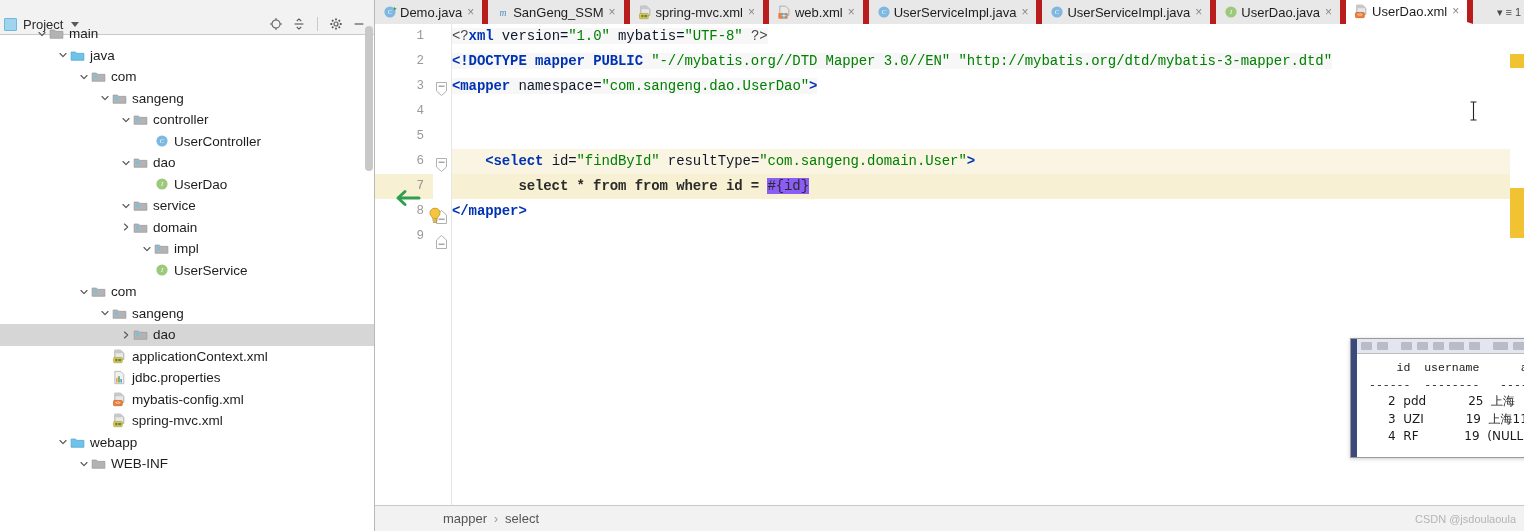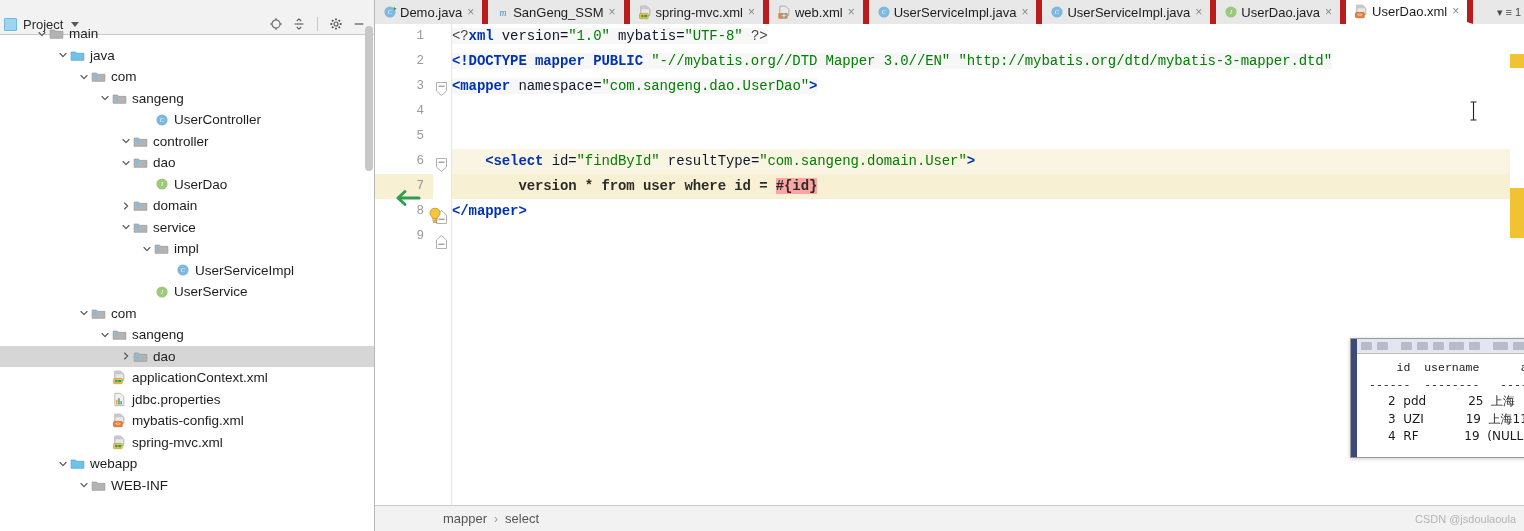--- a/index.html
+++ b/index.html
@@ -77,21 +77,21 @@
     font-family:"Liberation Mono", monospace;font-size:14px;letter-spacing:-0.1px;
   }
   .hl-line{background:#faf5e3;}
   .hl-caret{background:#f7f0d2;}
   .kw{color:#0033b3;font-weight:bold;}
   .tagname{color:#0033b3;font-weight:bold;}
   .attr{color:#0f172a;}
   .str{color:#008000;}
   .punct{color:#4a4a4a;}
   .sqlkw{color:#2b2b2b;font-weight:bold;}
-  .sel-token{background:#fca5a5;font-weight:bold;}
+  .sel-token{background:#8b5cf6;}
   .xmlchunk{background:#f7f7f7;}
 
   
   .gm-arrow{position:absolute;left:20px;top:163px;}
   .bulb{position:absolute;left:52px;top:183px;width:16px;height:18px;}
 
   
   .foldmark{position:absolute;left:2px;width:13px;height:13px;}
 
   
@@ -229,20 +229,35 @@
           </span>
           <span class="tnode-icon">
             <svg width="15" height="15" viewBox="0 0 16 16">
               <path d="M1.2 4.3h4.6l1.3 1.4h7.7v7.4H1.2z" fill="#b3b3b3" stroke="#9b9b9b" stroke-width=".8"></path>
               <rect x="3.2" y="6.6" width="3.2" height="3.2" fill="#6fc2e8"></rect>
             </svg>
           </span>
           <span class="tlabel">sangeng</span>
         </div>
         <div class="tree-row">
+          <span class="spacer" style="width: 119px;"></span>
+          <span class="twisty">
+            <svg width="10" height="10" viewBox="0 0 12 12">
+              <path d="M2.4 4.2 L6 8 L9.6 4.2" fill="none" stroke="#5a5a5a" stroke-width="1.4" stroke-linecap="round" stroke-linejoin="round"></path>
+            </svg>
+          </span>
+          <span class="tnode-icon">
+            <svg width="15" height="15" viewBox="0 0 16 16">
+              <path d="M1.2 4.3h4.6l1.3 1.4h7.7v7.4H1.2z" fill="#b3b3b3" stroke="#9b9b9b" stroke-width=".8"></path>
+              <rect x="3.2" y="6.6" width="3.2" height="3.2" fill="#6fc2e8"></rect>
+            </svg>
+          </span>
+          <span class="tlabel">controller</span>
+        </div>
+        <div class="tree-row">
           <span class="spacer" style="width: 140px;"></span>
           <span class="twisty"></span>
           <span class="tnode-icon">
             <svg width="14" height="14" viewBox="0 0 16 16">
               <circle cx="8" cy="8" r="6.4" fill="#7eb8e0"></circle>
               <text x="8" y="10.8" font-size="7.6" fill="#ffffff" text-anchor="middle" font-family="serif" font-style="italic">C</text>
             </svg>
           </span>
           <span class="tlabel">UserController</span>
         </div>
@@ -252,103 +267,77 @@
             <svg width="10" height="10" viewBox="0 0 12 12">
               <path d="M2.4 4.2 L6 8 L9.6 4.2" fill="none" stroke="#5a5a5a" stroke-width="1.4" stroke-linecap="round" stroke-linejoin="round"></path>
             </svg>
           </span>
           <span class="tnode-icon">
             <svg width="15" height="15" viewBox="0 0 16 16">
               <path d="M1.2 4.3h4.6l1.3 1.4h7.7v7.4H1.2z" fill="#b3b3b3" stroke="#9b9b9b" stroke-width=".8"></path>
               <rect x="3.2" y="6.6" width="3.2" height="3.2" fill="#6fc2e8"></rect>
             </svg>
           </span>
-          <span class="tlabel">controller</span>
-        </div>
-        <div class="tree-row">
-          <span class="spacer" style="width: 119px;"></span>
-          <span class="twisty">
-            <svg width="10" height="10" viewBox="0 0 12 12">
-              <path d="M2.4 4.2 L6 8 L9.6 4.2" fill="none" stroke="#5a5a5a" stroke-width="1.4" stroke-linecap="round" stroke-linejoin="round"></path>
-            </svg>
-          </span>
-          <span class="tnode-icon">
-            <svg width="15" height="15" viewBox="0 0 16 16">
-              <path d="M1.2 4.3h4.6l1.3 1.4h7.7v7.4H1.2z" fill="#b3b3b3" stroke="#9b9b9b" stroke-width=".8"></path>
-              <rect x="3.2" y="6.6" width="3.2" height="3.2" fill="#6fc2e8"></rect>
-            </svg>
-          </span>
           <span class="tlabel">dao</span>
         </div>
         <div class="tree-row">
           <span class="spacer" style="width: 140px;"></span>
           <span class="twisty"></span>
           <span class="tnode-icon">
             <svg width="14" height="14" viewBox="0 0 16 16">
               <circle cx="8" cy="8" r="6.4" fill="#9dc97a"></circle>
               <text x="8" y="10.8" font-size="7.2" fill="#ffffff" text-anchor="middle" font-family="serif" font-style="italic">I</text>
             </svg>
           </span>
           <span class="tlabel">UserDao</span>
         </div>
         <div class="tree-row">
           <span class="spacer" style="width: 119px;"></span>
           <span class="twisty">
             <svg width="10" height="10" viewBox="0 0 12 12">
+              <path d="M2.4 4.2 L6 8 L9.6 4.2" fill="none" stroke="#5a5a5a" stroke-width="1.4" stroke-linecap="round" stroke-linejoin="round"></path>
+            </svg>
+          </span>
+          <span class="tnode-icon">
+            <svg width="15" height="15" viewBox="0 0 16 16">
+              <path d="M1.2 4.3h4.6l1.3 1.4h7.7v7.4H1.2z" fill="#b3b3b3" stroke="#9b9b9b" stroke-width=".8"></path>
+              <rect x="3.2" y="6.6" width="3.2" height="3.2" fill="#6fc2e8"></rect>
+            </svg>
+          </span>
+          <span class="tlabel">service</span>
+        </div>
+        <div class="tree-row">
+          <span class="spacer" style="width: 119px;"></span>
+          <span class="twisty">
+            <svg width="10" height="10" viewBox="0 0 12 12">
               <path d="M4.2 2.4 L8 6 L4.2 9.6" fill="none" stroke="#5a5a5a" stroke-width="1.4" stroke-linecap="round" stroke-linejoin="round"></path>
             </svg>
           </span>
           <span class="tnode-icon">
             <svg width="15" height="15" viewBox="0 0 16 16">
               <path d="M1.2 4.3h4.6l1.3 1.4h7.7v7.4H1.2z" fill="#b3b3b3" stroke="#9b9b9b" stroke-width=".8"></path>
               <rect x="3.2" y="6.6" width="3.2" height="3.2" fill="#6fc2e8"></rect>
             </svg>
           </span>
           <span class="tlabel">domain</span>
         </div>
         <div class="tree-row">
-          <span class="spacer" style="width: 119px;"></span>
-          <span class="twisty">
-            <svg width="10" height="10" viewBox="0 0 12 12">
-              <path d="M2.4 4.2 L6 8 L9.6 4.2" fill="none" stroke="#5a5a5a" stroke-width="1.4" stroke-linecap="round" stroke-linejoin="round"></path>
-            </svg>
-          </span>
-          <span class="tnode-icon">
-            <svg width="15" height="15" viewBox="0 0 16 16">
-              <path d="M1.2 4.3h4.6l1.3 1.4h7.7v7.4H1.2z" fill="#b3b3b3" stroke="#9b9b9b" stroke-width=".8"></path>
-              <rect x="3.2" y="6.6" width="3.2" height="3.2" fill="#6fc2e8"></rect>
-            </svg>
-          </span>
-          <span class="tlabel">service</span>
-        </div>
-        <div class="tree-row">
           <span class="spacer" style="width: 140px;"></span>
           <span class="twisty">
             <svg width="10" height="10" viewBox="0 0 12 12">
               <path d="M2.4 4.2 L6 8 L9.6 4.2" fill="none" stroke="#5a5a5a" stroke-width="1.4" stroke-linecap="round" stroke-linejoin="round"></path>
             </svg>
           </span>
           <span class="tnode-icon">
             <svg width="15" height="15" viewBox="0 0 16 16">
               <path d="M1.2 4.3h4.6l1.3 1.4h7.7v7.4H1.2z" fill="#b3b3b3" stroke="#9b9b9b" stroke-width=".8"></path>
               <rect x="3.2" y="6.6" width="3.2" height="3.2" fill="#6fc2e8"></rect>
             </svg>
           </span>
           <span class="tlabel">impl</span>
-        </div>
-        <div class="tree-row">
-          <span class="spacer" style="width: 161px;"></span>
-          <span class="twisty"></span>
-          <span class="tnode-icon">
-            <svg width="14" height="14" viewBox="0 0 16 16">
-              <circle cx="8" cy="8" r="6.4" fill="#7eb8e0"></circle>
-              <text x="8" y="10.8" font-size="7.6" fill="#ffffff" text-anchor="middle" font-family="serif" font-style="italic">C</text>
-            </svg>
-          </span>
-          <span class="tlabel">UserServiceImpl</span>
         </div>
         <div class="tree-row">
           <span class="spacer" style="width: 140px;"></span>
           <span class="twisty"></span>
           <span class="tnode-icon">
             <svg width="14" height="14" viewBox="0 0 16 16">
               <circle cx="8" cy="8" r="6.4" fill="#9dc97a"></circle>
               <text x="8" y="10.8" font-size="7.2" fill="#ffffff" text-anchor="middle" font-family="serif" font-style="italic">I</text>
             </svg>
           </span>
@@ -632,21 +621,21 @@
 
         <div class="codeline"><span class="xmlchunk"><span class="kw">&lt;!DOCTYPE </span><span class="kw">mapper</span><span class="kw"> PUBLIC </span><span class="str">"-//mybatis.org//DTD Mapper 3.0//EN"</span><span class="str"> "http://mybatis.org/dtd/mybatis-3-mapper.dtd"</span></span></div>
 
         <div class="codeline"><span class="xmlchunk"><span class="tagname">&lt;mapper</span><span class="attr"> namespace=</span><span class="str">"com.sangeng.dao.UserDao"</span><span class="tagname">&gt;</span></span></div>
 
         <div class="codeline"></div>
         <div class="codeline"></div>
 
         <div class="codeline hl-line"><span class="tagname">    &lt;select</span><span class="attr"> id=</span><span class="str">"findById"</span><span class="attr"> resultType=</span><span class="str">"com.sangeng.domain.User"</span><span class="tagname">&gt;</span></div>
 
-        <div class="codeline hl-caret"><span class="sqlkw">        version * from user where id = </span><span class="sel-token">#{id}</span></div>
+        <div class="codeline hl-caret"><span class="sqlkw">        select * from from where id = </span><span class="sel-token">#{id}</span></div>
 
 
         <div class="codeline"><span class="tagname">&lt;/mapper&gt;</span></div>
       </div>
 
       <span class="gm-arrow">
         <svg width="26" height="22" viewBox="0 0 26 22">
             <path d="M24 11H5" stroke="#2e9e4f" stroke-width="3" stroke-linecap="round"></path>
             <path d="M10 4.5 L3 11 l7 6.5" fill="none" stroke="#2e9e4f" stroke-width="3" stroke-linecap="round" stroke-linejoin="round"></path>
           </svg>

